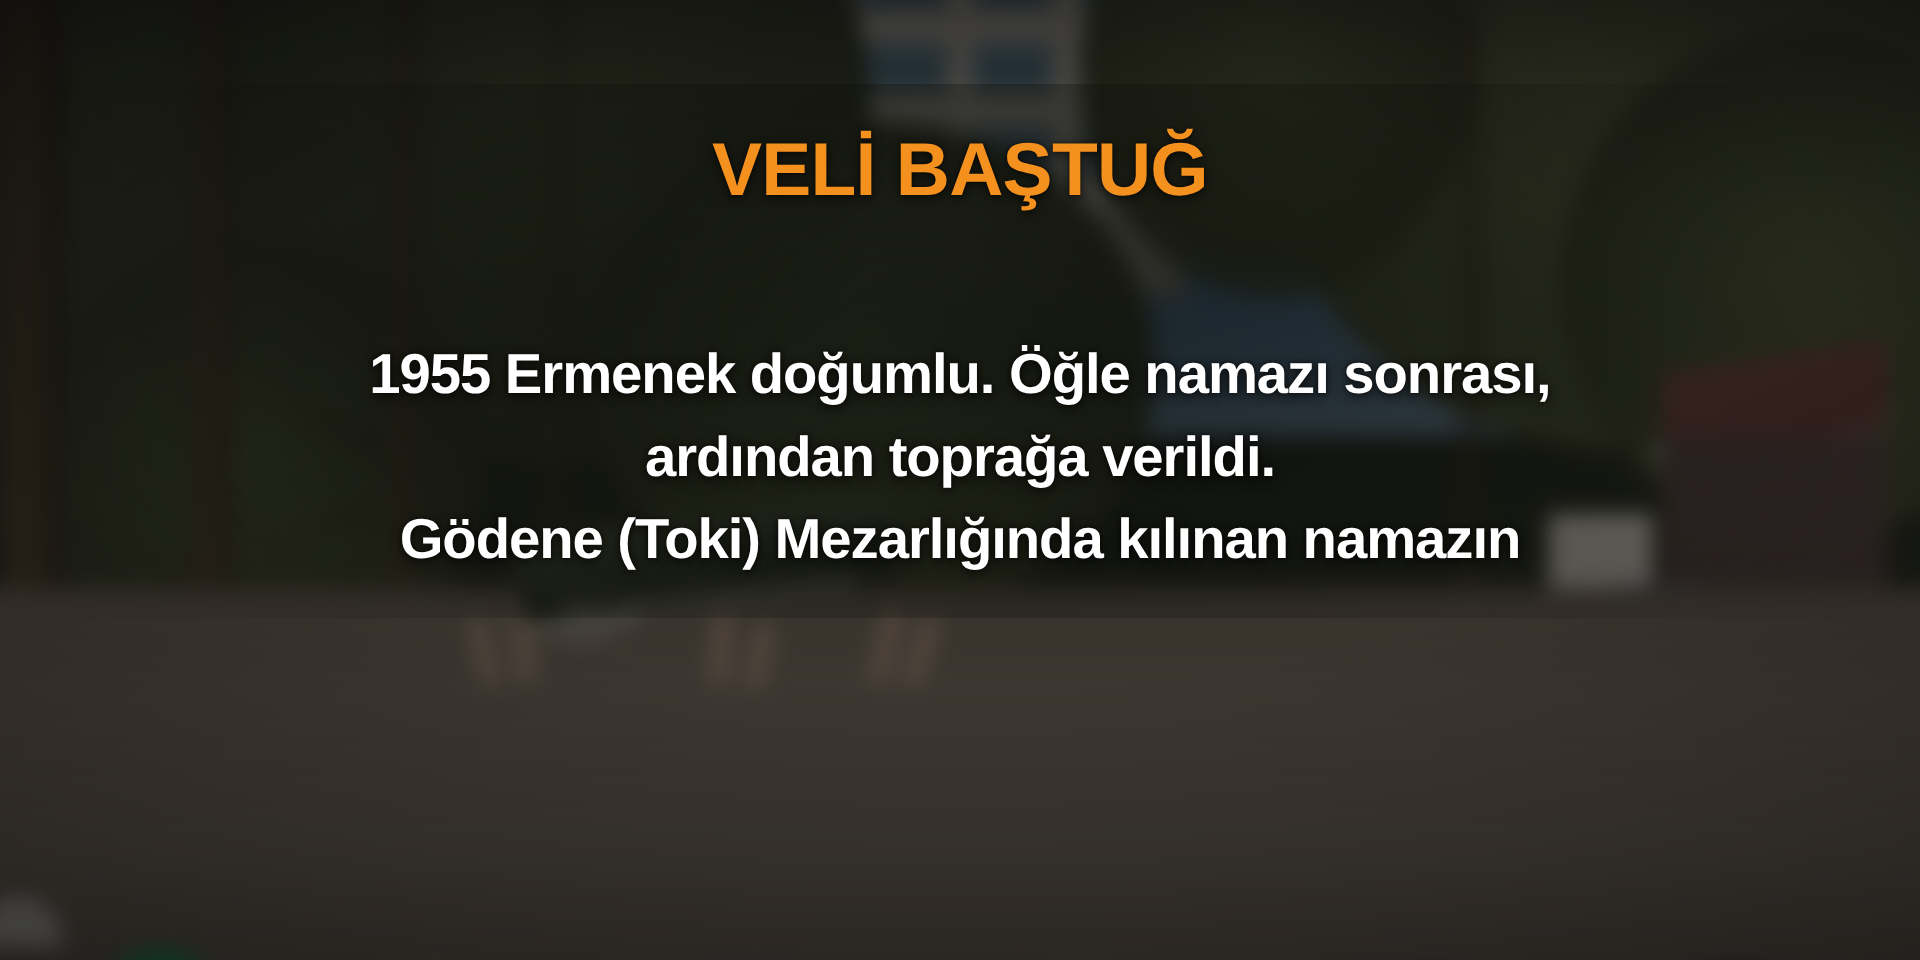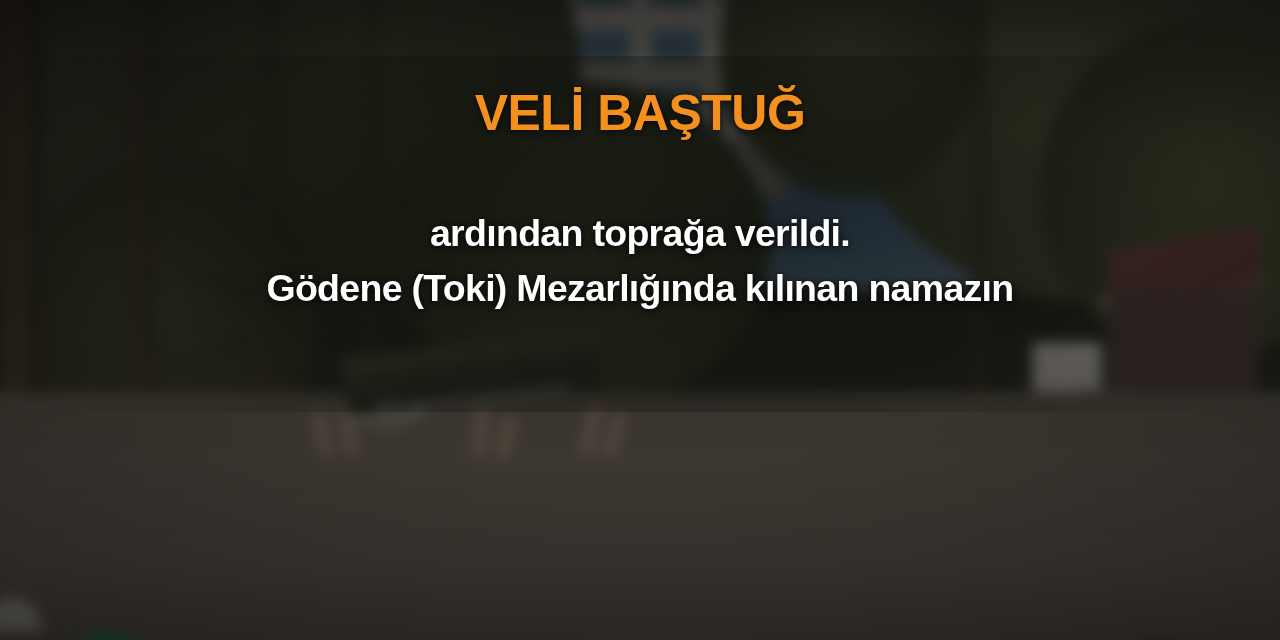--- a/index.html
+++ b/index.html
@@ -207,20 +207,21 @@
   #textscrim {
     position:absolute; left:0; top:56px; width:100%; height:356px;
     background:radial-gradient(ellipse 62% 82% at 50% 48%, rgba(8,10,6,.52) 0%, rgba(8,10,6,.30) 55%, rgba(8,10,6,0) 100%);
   }
 
   
   #content {
     position:absolute; inset:0;
     display:flex; flex-direction:column; align-items:center;
     padding-top:88px;
+    gap:16px;
   }
   #title {
     font-size:50px;
     font-weight:700;
     letter-spacing:-0.5px;
     color:#f4901e;
     text-shadow:0 2px 7px rgba(0,0,0,.65), 0 0 2px rgba(0,0,0,.5);
     line-height:1;
   }
   #desc {
@@ -313,18 +314,19 @@
     </div>
   </div>
 
   <div id="dim"></div>
   <div id="vignette"></div>
   <div id="textscrim"></div>
 
   <div id="content">
     <div id="title">VELİ BAŞTUĞ</div>
     <div id="desc">
+      <span class="ln">1955 Ermenek doğumlu. Öğle namazı sonrası,</span>
       <span class="ln">ardından toprağa verildi.</span>
       <span class="ln">Gödene (Toki) Mezarlığında kılınan namazın</span>
     </div>
   </div>
 
 </div>
 
 </body></html>

